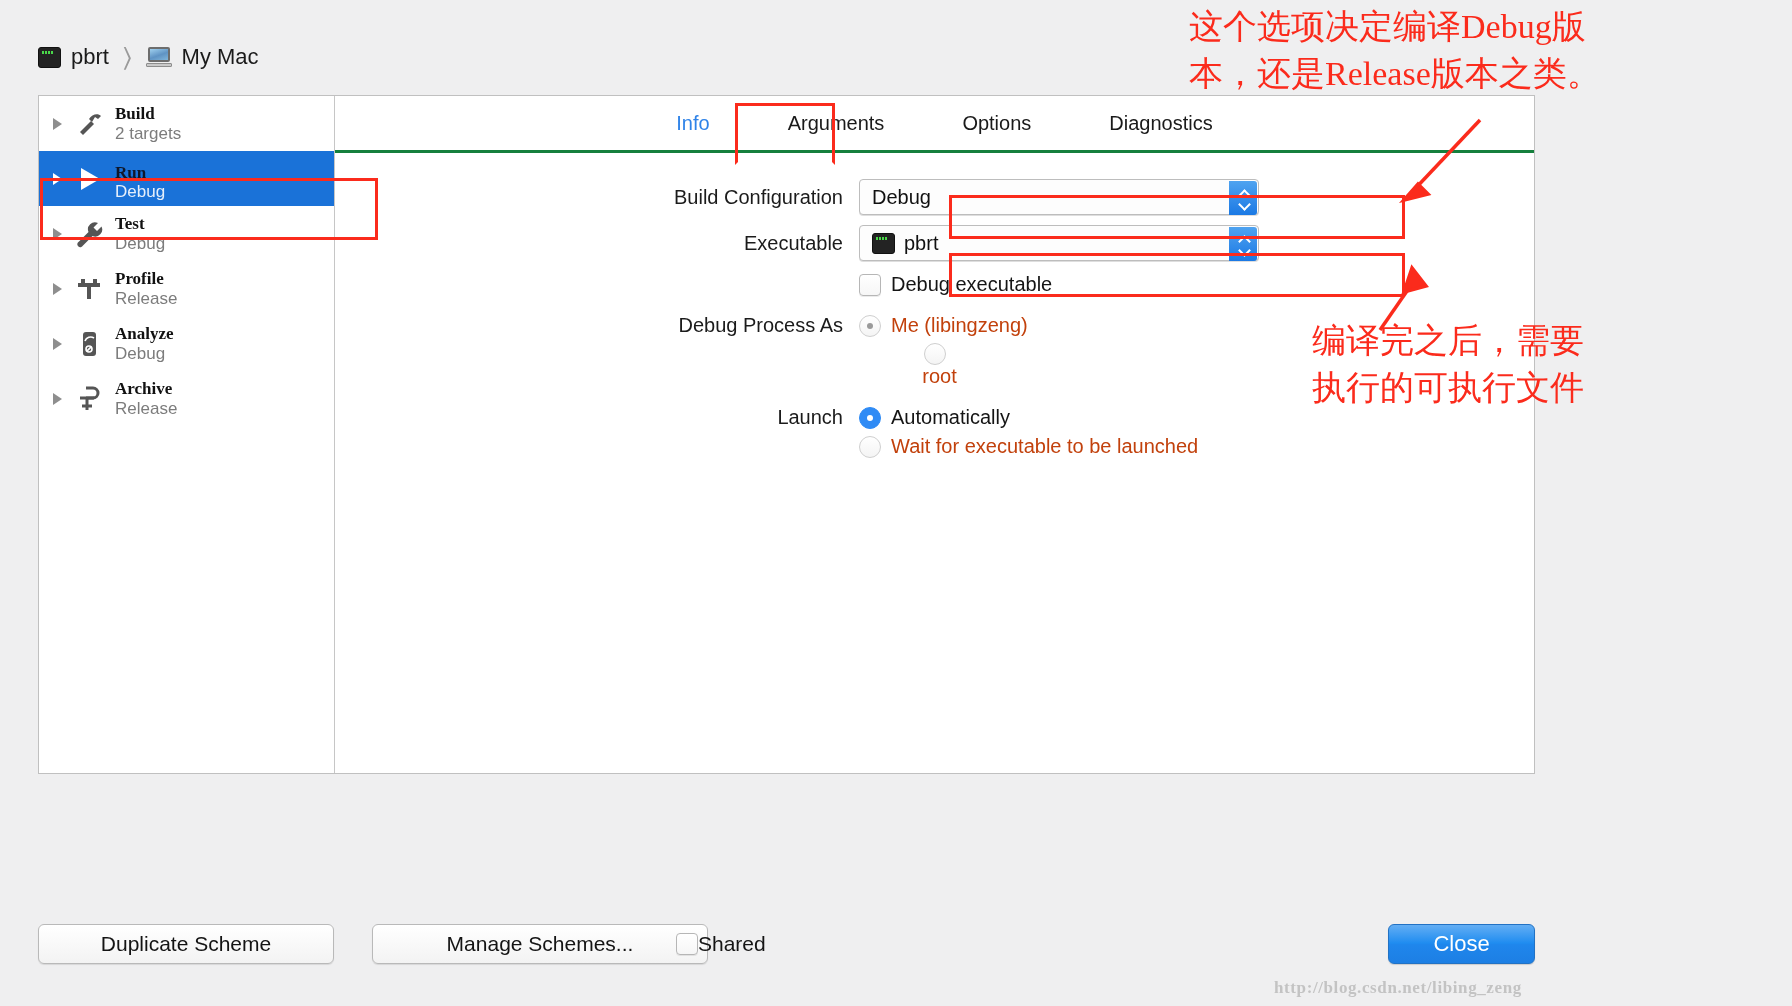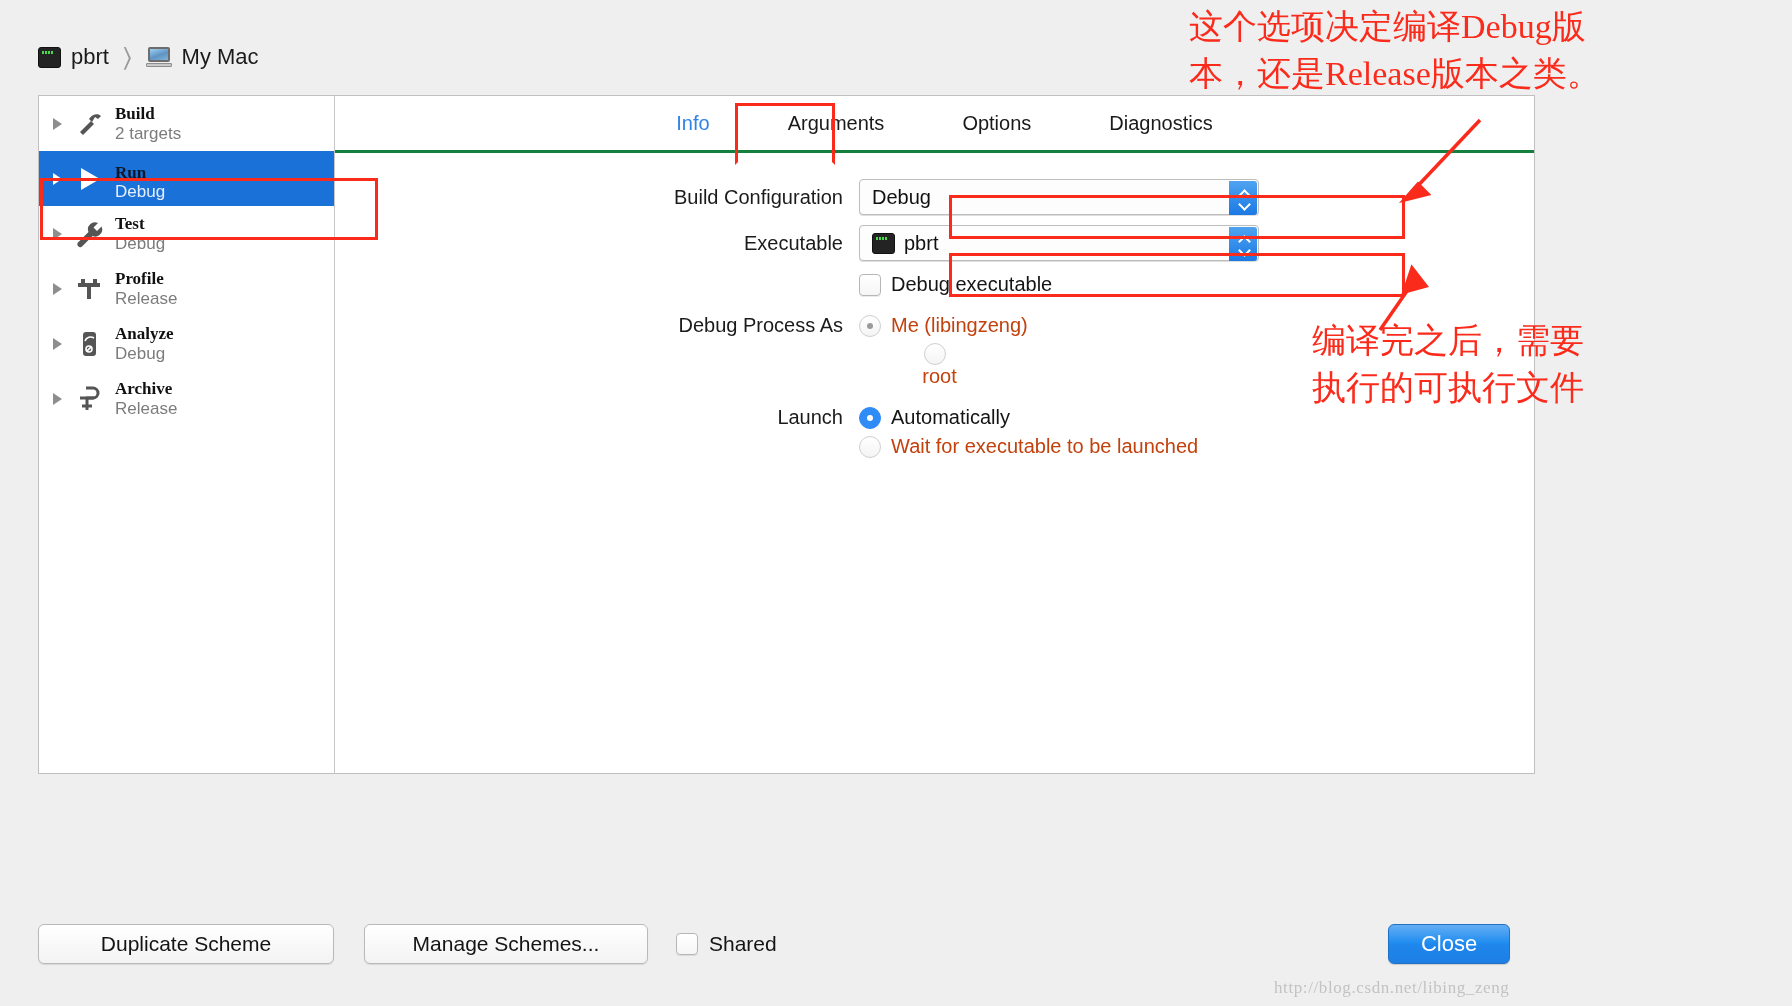--- a/index.html
+++ b/index.html
@@ -172,41 +172,42 @@
   .btn {
     background: linear-gradient(180deg,#ffffff 0%,#f3f3f3 100%);
     border: 1px solid #b9b9b9;
     border-radius: 6px;
     font-size: 21px; color: #141414;
     display:flex; align-items:center; justify-content:center;
     box-shadow: 0 1px 1px rgba(0,0,0,0.10);
     cursor: default;
   }
   #btn-duplicate { position: absolute; left: 38px; top: 924px; width: 296px; height: 40px; }
-  #btn-manage    { position: absolute; left: 364px; top: 924px; width: 284px; height: 40px; }
+  #btn-manage    { position: absolute; left: 372px; top: 924px; width: 336px; height: 40px; }
   #shared-wrap {
     position: absolute; left: 676px; top: 932px;
-    display: flex; align-items: center; gap: 11px;
+    display: flex; align-items: center; 
   }
   #shared-label { font-size: 21px; color: #141414; }
   #btn-close {
     position: absolute; left: 1388px; top: 924px;
-    width: 122px; height: 40px;
+    width: 147px; height: 40px;
     background: linear-gradient(180deg,#63aef4 0%, #1f8cf0 48%, #1f86ec 52%, #1d7fe4 100%);
     border: 1px solid #2272c4; border-radius: 6px;
     color: #fff; font-size: 22px;
     display:flex; align-items:center; justify-content:center;
     box-shadow: 0 1px 1px rgba(0,0,0,0.15);
     cursor: default;
   }
   #watermark {
     position: absolute; left: 1274px; top: 978px;
     font-family: "Liberation Serif", serif;
     font-size: 17px; color: #c3c3c3; letter-spacing: 0.6px;
     white-space: nowrap;
+    font-weight: bold;
   }
 
   
   .ann-text {
     position: absolute;
     color: #fb2b1c;
     font-family: "Liberation Serif", serif;
     font-size: 34px;
     line-height: 1.38;
     white-space: pre;

